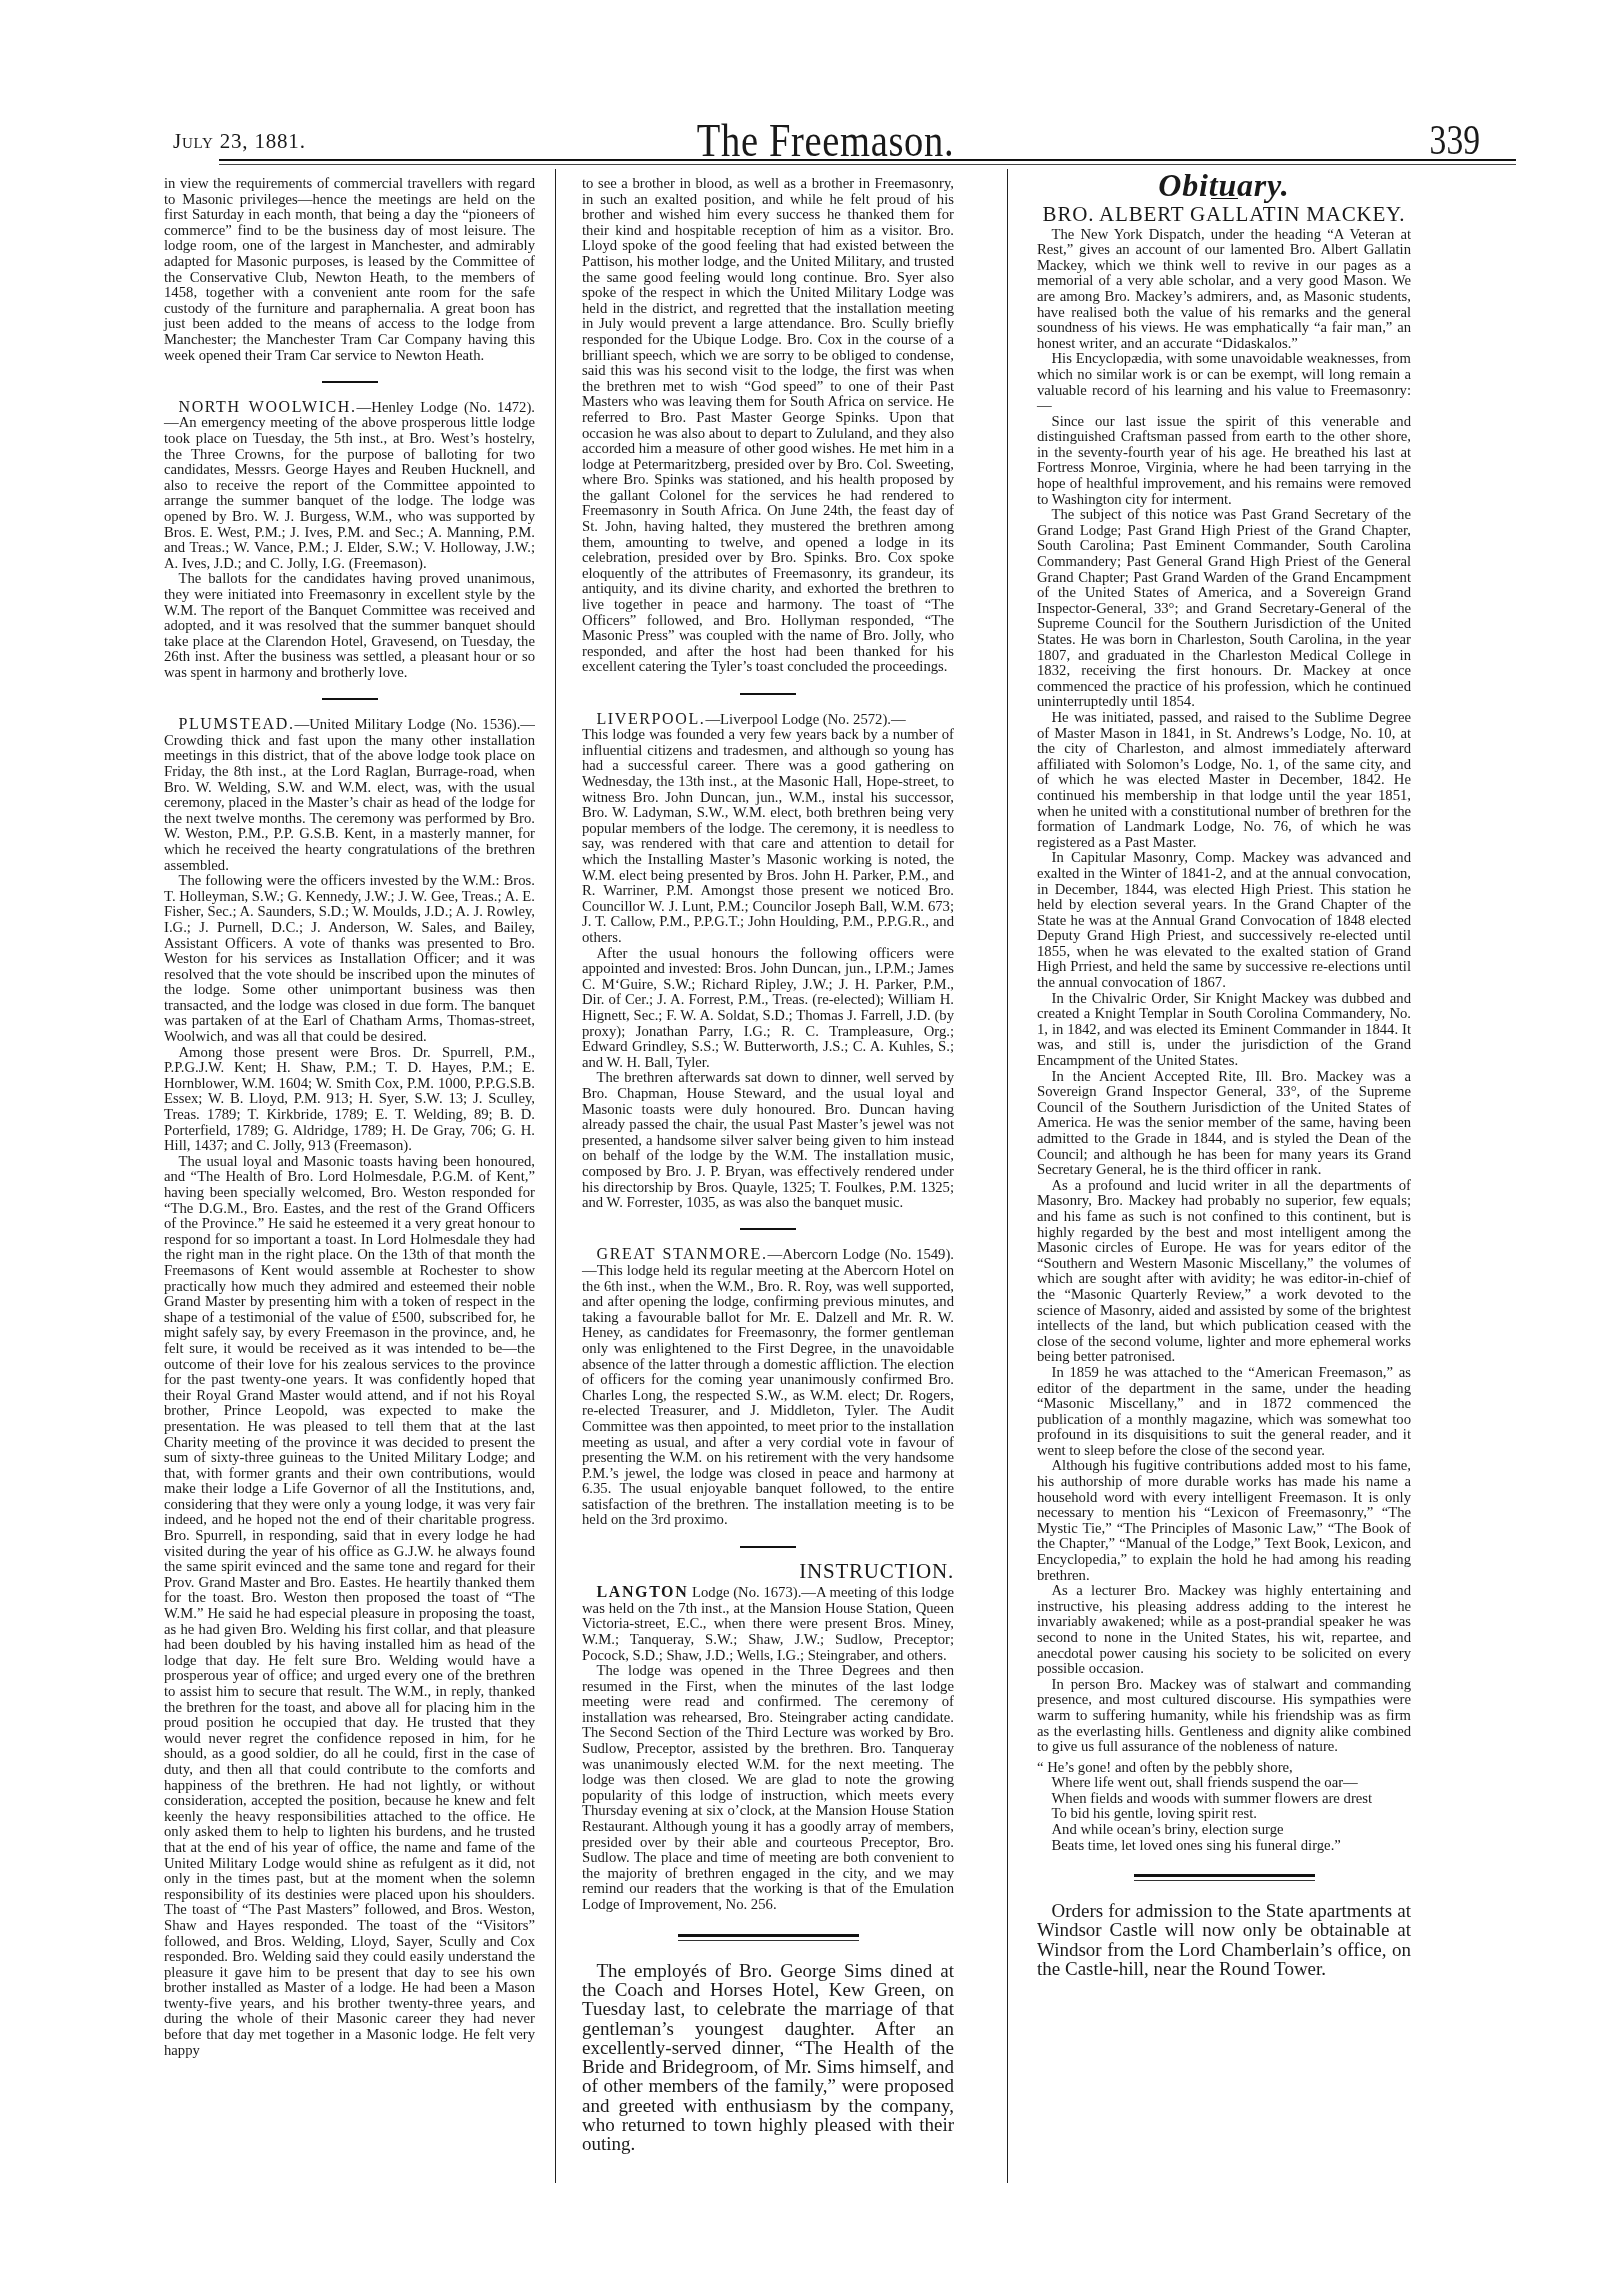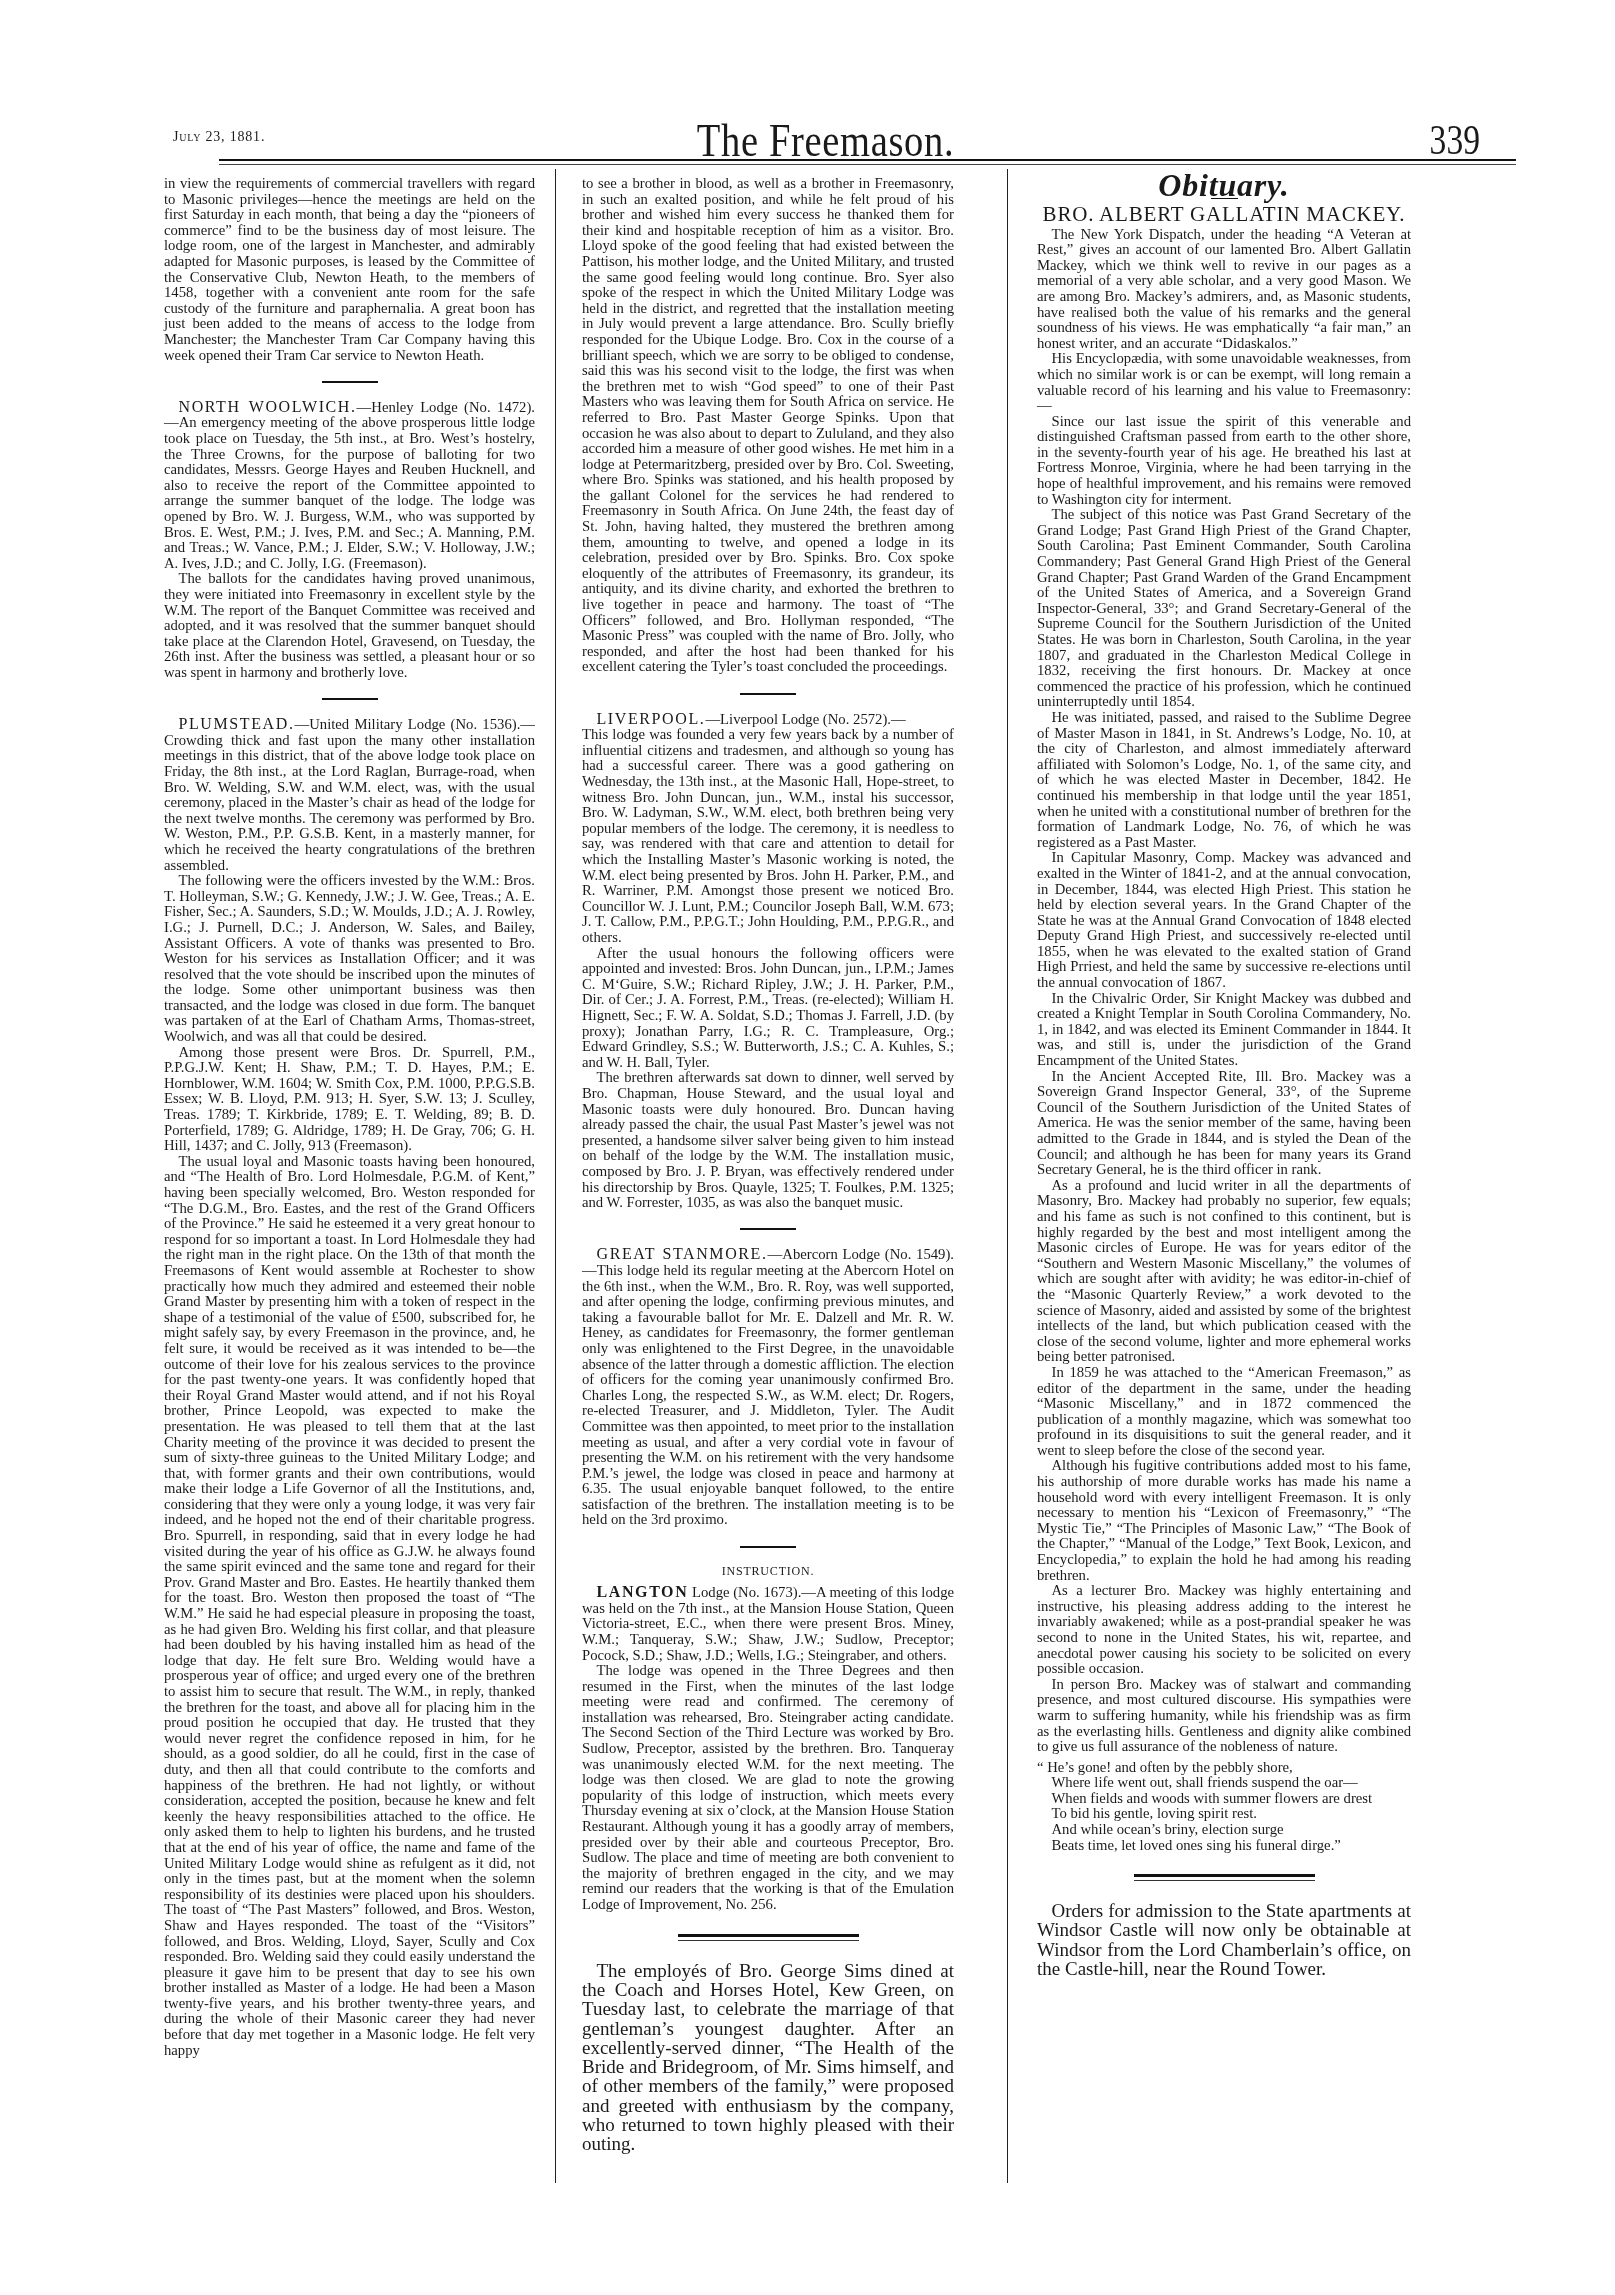--- a/index.html
+++ b/index.html
@@ -1,38 +1,38 @@
 <!DOCTYPE html>
 <html style="font-size:13px"><head>
 <meta charset="utf-8">
 <style>
   html, body { margin: 0; padding: 0; background: #ffffff; }
   body { width: 1616px; height: 2295px; position: relative; overflow: hidden; color: #1a1a1a;
          font-family: "Liberation Serif", "DejaVu Serif", serif; }
   .masthead { position: absolute; top: 113px; left: 165px; width: 1321px; height: 48px; }
-  .masthead .date { position: absolute; left: 8px; top: 16px; font-size: 14px; letter-spacing: 0.8px; font-variant: small-caps; }
+  .masthead .date { position: absolute; left: 8px; top: 16px; font-size: 21px; letter-spacing: 0.8px; font-variant: small-caps; }
   .masthead .title { position: absolute; left: 0; right: 0; text-align: center; top: 0px; font-size: 47px; letter-spacing: 0.8px; transform: scaleX(0.82); }
   .masthead .pageno { position: absolute; right: 6.4px; top: 3.2px; font-size: 42px; transform: scaleX(0.8); transform-origin: right; }
   .rule-top { position: absolute; top: 159px; left: 219px; width: 1297px; height: 0; border-top: 2.4px solid #111; }
   .rule-top2 { position: absolute; top: 164px; left: 219px; width: 1297px; height: 0; border-top: 0.8px solid #444; }
   .col { position: absolute; top: 176px; font-size: 14.7px; line-height: 15.6px; text-align: justify; hyphens: manual; }
   .col1 { left: 164px; width: 371px; }
   .col2 { left: 582px; width: 372px; }
   .col3 { left: 1037px; width: 374px; }
   .vrule { position: absolute; width: 0; border-left: 1.6px solid #222; }
   .vr1 { left: 555px; top: 169px; height: 2014px; }
   .vr2 { left: 1007px; top: 169px; height: 2014px; }
   p { margin: 0; text-indent: 14.5px; }
   p.noind { text-indent: 0; }
   .head { text-indent: 14.5px; margin-top: 3.2px; }
   .head .caps { letter-spacing: 1.6px; font-size: 16px; }
   .sep { width: 56px; height: 0; border-top: 2.4px solid #111; margin: 17.7px auto 16px; }
   .sep-wide { width: 181px; margin: 21px auto 24px; border-top: 3.2px solid #111; position: relative; }
   .sep-wide::after { content: ""; position: absolute; left: 0; right: 0; top: 3.2px; border-top: 0.8px solid #333; }
-  .sechead { text-align: center; font-size: 12px; letter-spacing: 0.8px; margin: 4.8px 0 4.8px; }
+  .sechead { text-align: right; font-size: 21px; letter-spacing: 0.8px; margin: 4.8px 0 4.8px; }
   .obit-title { text-align: center; font-size: 32px; font-weight: bold; margin: 1.6px 0 4.8px; font-style: italic; letter-spacing: 0.8px; }
   .obit-sep { width: 27px; border-top: 1.6px solid #111; margin: 3.2px auto 8px; }
   .obit-name { text-align: center; font-size: 21px; letter-spacing: 0.8px; margin-bottom: 4px; }
   .big { font-size: 19px; line-height: 19.3px; }
   .poem { margin: 4.8px 0 0 0; }
   .poem div { padding-left: 14.5px; }
   .poem div:first-child { padding-left: 0; }
 </style>
 </head>
 <body>

